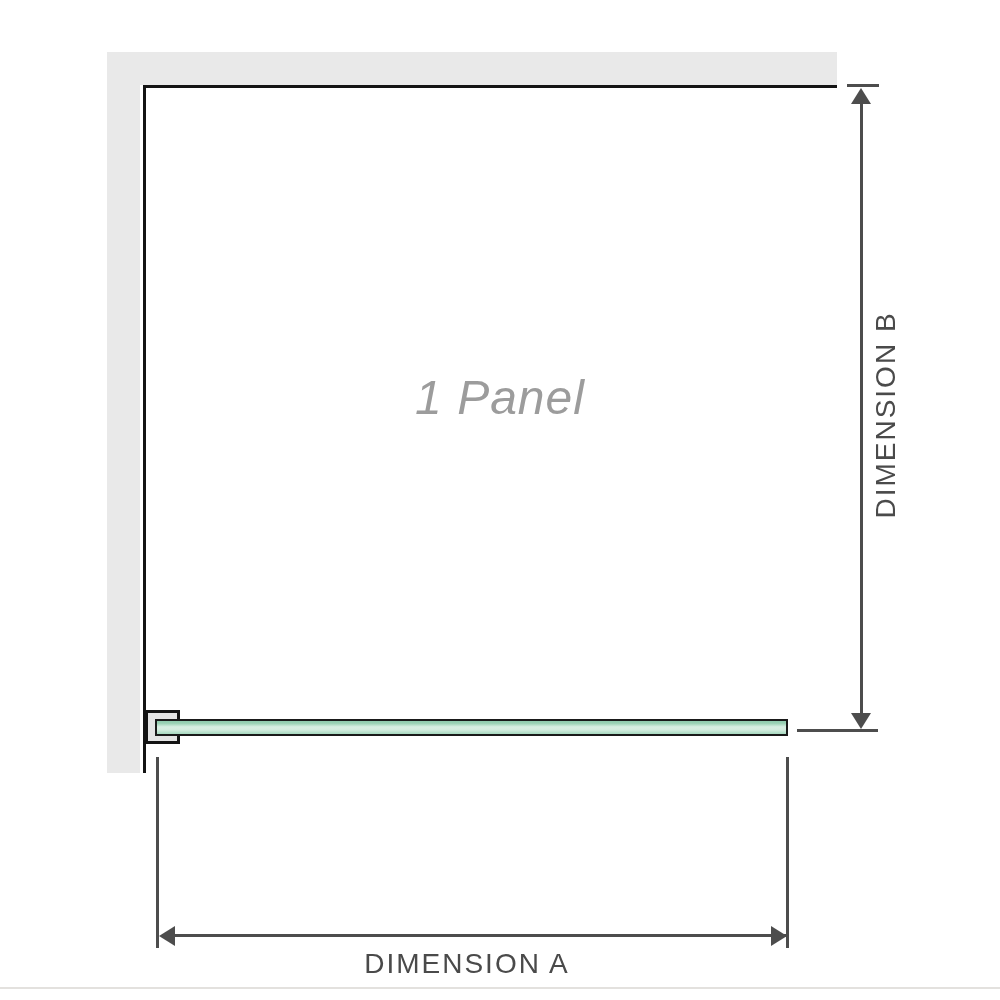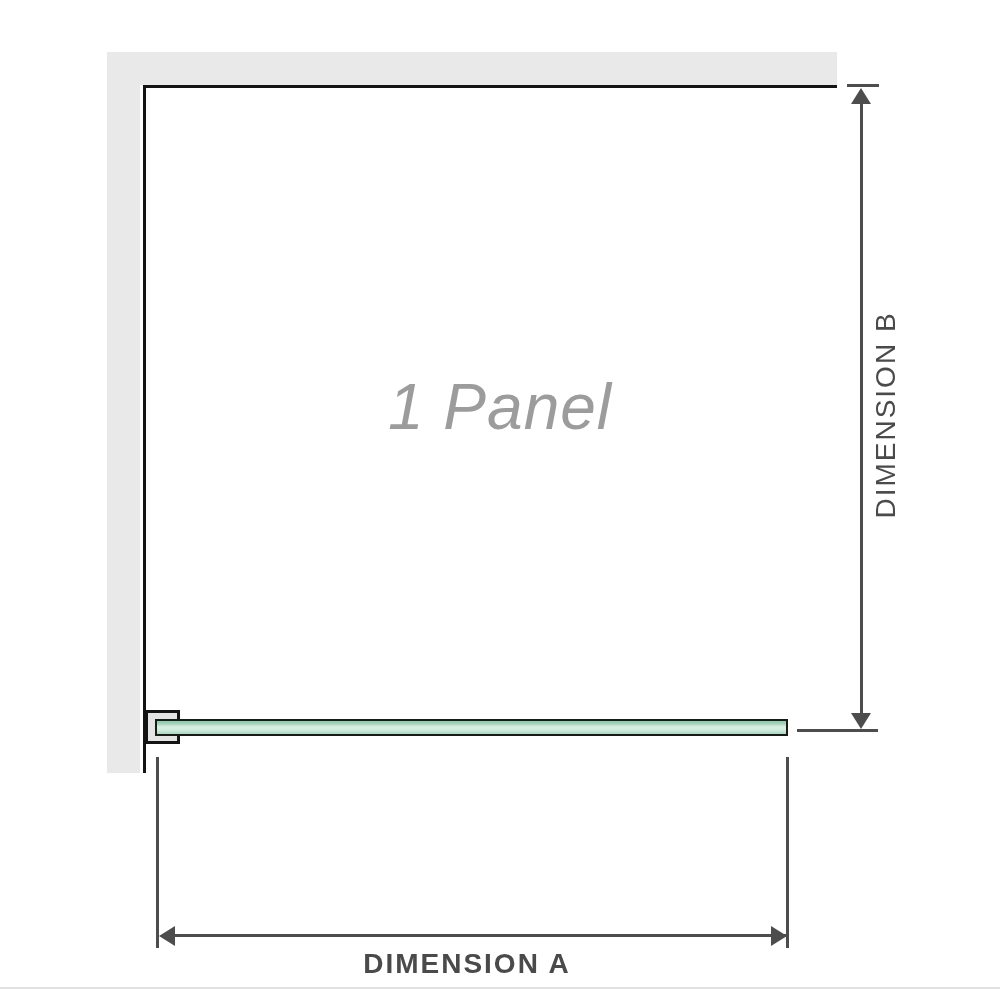--- a/index.html
+++ b/index.html
@@ -90,32 +90,32 @@
   .dima-arrow-right {
     left: 771px; top: 926px;
     border-top: 10px solid transparent;
     border-bottom: 10px solid transparent;
     border-left: 16px solid #4d4d4d;
   }
   .dima-label {
     left: 317px; top: 948px; width: 300px;
     text-align: center;
     font-size: 28px;
-    font-weight: 700;
+    font-weight: 400;
     letter-spacing: 2px;
     color: #4a4a4a;
     white-space: nowrap;
   }
 
   
   .panel-label {
     left: 350px; top: 370px; width: 300px;
     text-align: center;
     font-style: italic;
-    font-size: 64px;
+    font-size: 48px;
     letter-spacing: 1px;
     color: #9c9c9c;
     white-space: nowrap;
   }
 
   
   .baseline { left: 0; top: 987px; width: 1000px; height: 2px; background: #e3e1de; }
 </style>
 </head>
 <body>

